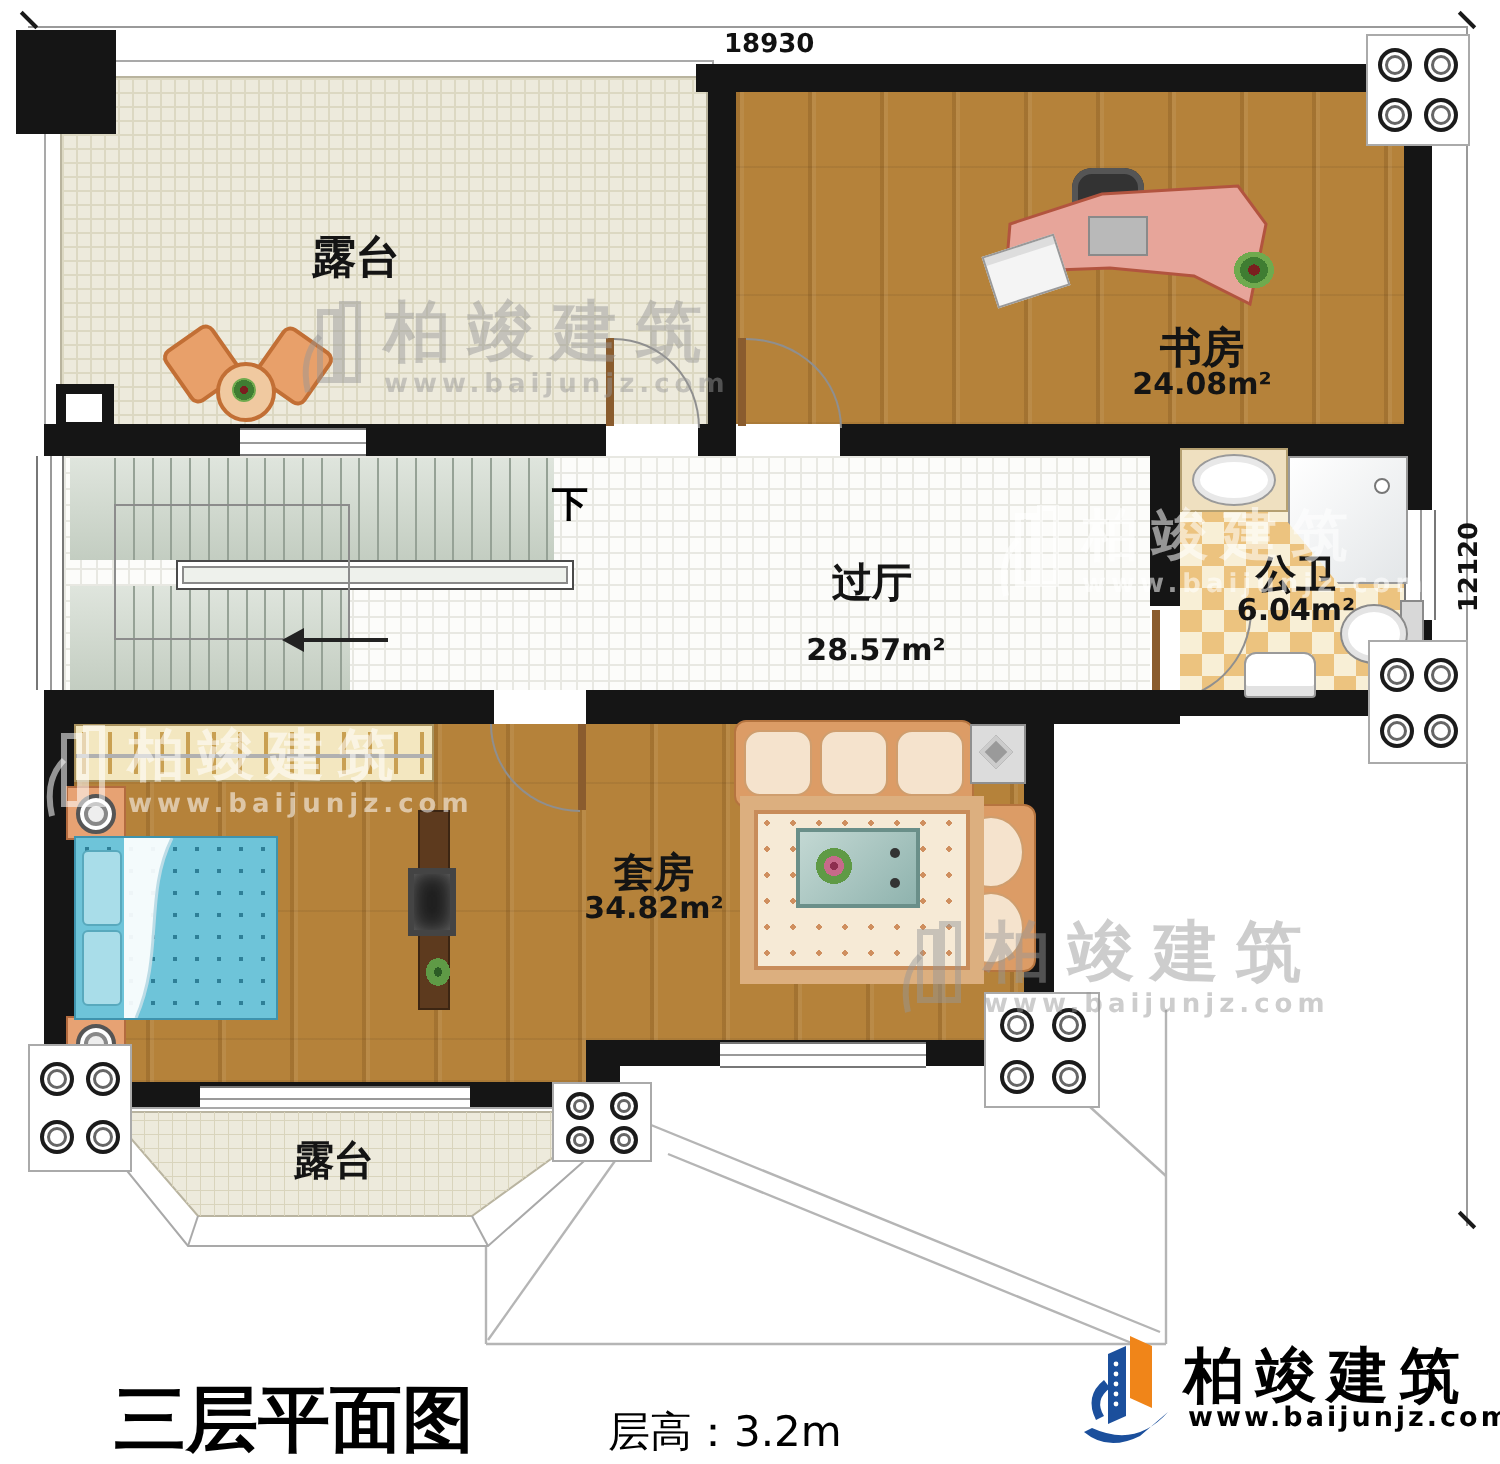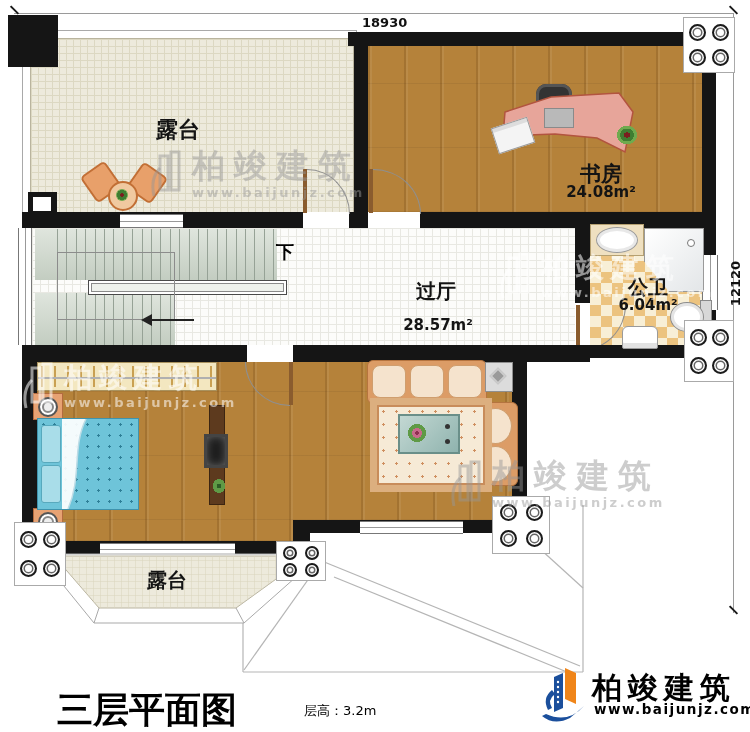--- a/index.html
+++ b/index.html
@@ -220,20 +220,24 @@
   <div class="sofa-body" style="left:474px;top:402px;width:42px;height:82px;">
     <div class="cushion" style="left:4px;top:5px;width:31px;height:34px;border-radius:50%;"></div>
     <div class="cushion" style="left:4px;top:43px;width:31px;height:34px;border-radius:50%;"></div>
   </div>
   <div class="rug" style="left:370px;top:398px;width:108px;height:80px;"></div>
   <div class="ctable" style="left:398px;top:414px;width:58px;height:36px;">
     <div class="abs" style="left:6px;top:6px;width:22px;height:22px;border-radius:50%;background:radial-gradient(#8e2f4f 2px,#c76a8a 2px 5px,#5f9a46 5px 9px,transparent 9px);"></div>
     <div class="abs" style="right:8px;top:8px;width:5px;height:5px;border-radius:50%;background:#333;"></div>
     <div class="abs" style="right:8px;bottom:8px;width:5px;height:5px;border-radius:50%;background:#333;"></div>
   </div>
+  <div class="room-label" style="left:327px;top:426px;">
+    <span>套房</span>
+    <span class="area-label">34.82m²</span>
+  </div>
 
   <svg class="abs" style="left:30px;top:553px;" width="300" height="74">
     <defs>
       <pattern id="bgrid" width="7" height="7" patternUnits="userSpaceOnUse">
         <path d="M7 0H0V7" fill="none" stroke="#d9d4bc" stroke-width="1"></path>
       </pattern>
     </defs>
     <polygon points="8,1 292,1 214,70 64,70" fill="#ffffff" stroke="#a9a9a9"></polygon>
     <polygon points="24,3 278,3 206,55 69,55" fill="#edeadc" stroke="#b9b4a0"></polygon>
     <polygon points="24,3 278,3 206,55 69,55" fill="url(#bgrid)"></polygon>
@@ -323,21 +327,21 @@
       </g>
     </svg>
     <div class="wm-text">
         <div class="wm-name">柏竣建筑</div>
       <div class="wm-url">www.baijunjz.com</div>
       </div>
   </div>
 
   <div class="title-text" style="left:55px;top:686px;font-size:36px;border-bottom:3px solid #000;padding:0 4px 4px 2px;">三层平面图</div>
   <div class="title-text" style="left:237px;top:729px;font-size:24px;font-weight:normal;">1:80</div>
-  <div class="title-text" style="left:304px;top:702px;font-size:13px;font-weight:normal;">层高：3.2m</div>
+  <div class="title-text" style="left:304px;top:702px;font-size:21px;font-weight:normal;">层高：3.2m</div>
 
   <svg class="abs" style="left:538px;top:664px;" width="50" height="62" viewBox="0 0 50 62">
     <polygon points="27,4 38,9 38,40 27,35" fill="#f08519"></polygon>
     <polygon points="16,13 25,9 25,44 16,48" fill="#1b4f9c"></polygon>
     <g fill="#fff">
         <circle cx="20" cy="18" r="1.2"></circle>
         <circle cx="20" cy="23" r="1.2"></circle>
         <circle cx="20" cy="28" r="1.2"></circle>
         <circle cx="20" cy="33" r="1.2"></circle>
         <circle cx="20" cy="38" r="1.2"></circle>

